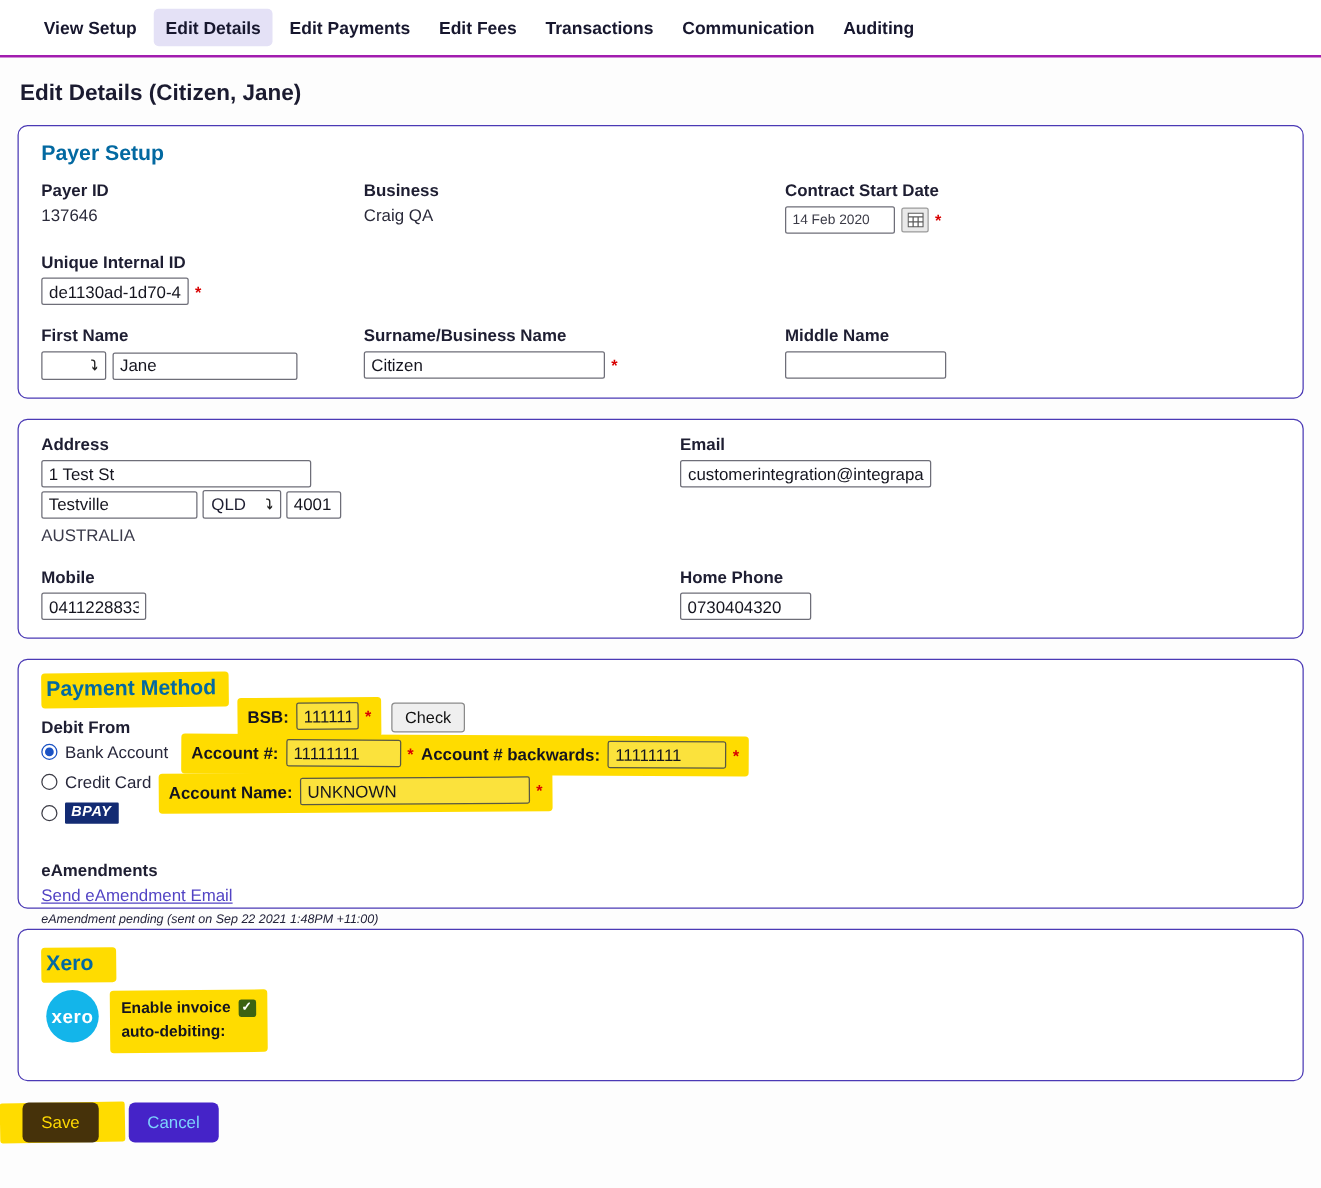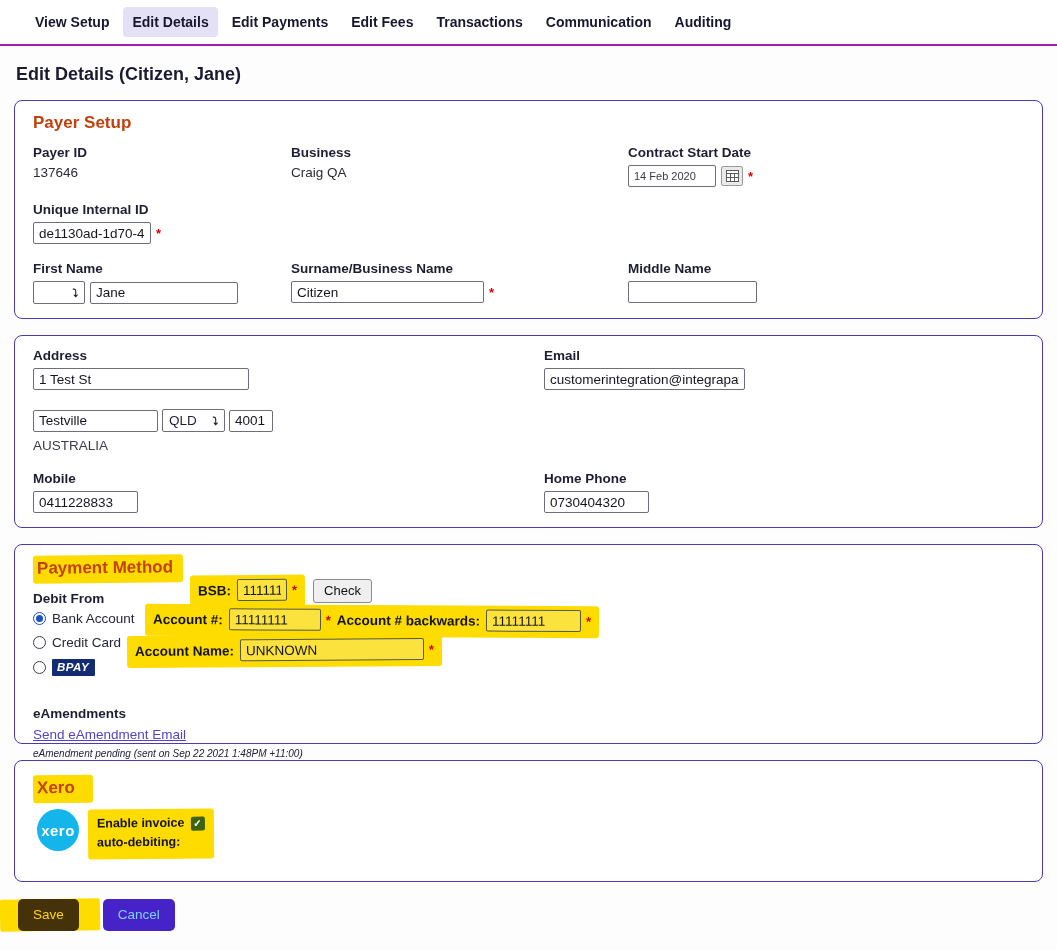--- a/index.html
+++ b/index.html
@@ -12,21 +12,21 @@
   .nav-item { font-size:14px; font-weight:700; color:#17172e; padding:7px 9px;
               border-radius:4px; margin-right:5px; cursor:pointer; white-space:nowrap; }
   .nav-item.active { background:#e4e1f6; }
 
   
   .content { padding:0 0 0 0; }
   .page-title { font-size:18px; font-weight:700; color:#1b1b30; margin:18px 0 15px 16px; }
 
   section { border:1.5px solid #4b3ab5; border-radius:8px; margin:0 14px 16px 14px;
             padding:12px 18px 14px 18px; position:relative; background:#fff; }
-  .sec-h { color:#c2410c; font-size:17px; font-weight:700; margin-bottom:12px; }
+  .sec-h { color:#0369a1; font-size:17px; font-weight:700; margin-bottom:12px; }
 
   .flabel { font-size:13.5px; font-weight:700; color:#1e1e32; margin-bottom:5px; }
   .fvalue { font-size:13.5px; color:#2a2a3a; }
   .req { color:#d80000; font-weight:700; font-size:13px; margin-left:5px; }
 
   input.txt { height:22px; border:1px solid #6e6e78; border-radius:2px; font-size:13.5px;
               padding:1px 5px; font-family:inherit; color:#15151f; background:#fff; }
   .sel { border:1px solid #6e6e78; border-radius:2px; height:23px; display:inline-flex;
          align-items:center; justify-content:space-between; padding:0 6px; font-size:13.5px;
          background:#fff; cursor:pointer; }
@@ -171,40 +171,40 @@
       </div>
     </div>
   </section>
 
   <section>
 
     <div class="row2">
       <div class="left2">
         <div class="flabel">Address</div>
         <input class="txt" style="width: 216px; display: block;" value="1 Test St">
-        <div class="inline" style="margin-top:19px;">
+        <div class="inline" style="margin-top:2px;">
           <input class="txt" style="width: 125px;" value="Testville">
           <span class="sel" style="width:63px; margin-left:4px;">
             <span>QLD</span>
             <span class="chev">⤵</span>
           </span>
           <input class="txt" style="width: 44px; margin-left: 4px;" value="4001">
         </div>
         <div class="country">AUSTRALIA</div>
       </div>
       <div style="flex:1;">
         <div class="flabel">Email</div>
         <input class="txt" style="width: 201px;" value="customerintegration@integrapay.c">
       </div>
     </div>
 
     <div class="row2" style="margin-top:18px;">
       <div class="left2">
         <div class="flabel">Mobile</div>
-        <input class="txt" style="width: 105px;" value="0411228833">
+        <input class="txt" style="width: 84px;" value="0411228833">
       </div>
       <div style="flex:1;">
         <div class="flabel">Home Phone</div>
         <input class="txt" style="width: 105px;" value="0730404320">
       </div>
     </div>
   </section>
 
   <section style="height:200px; padding-top:10px;">
     <div class="sec-h" style="margin-bottom:8px;">

